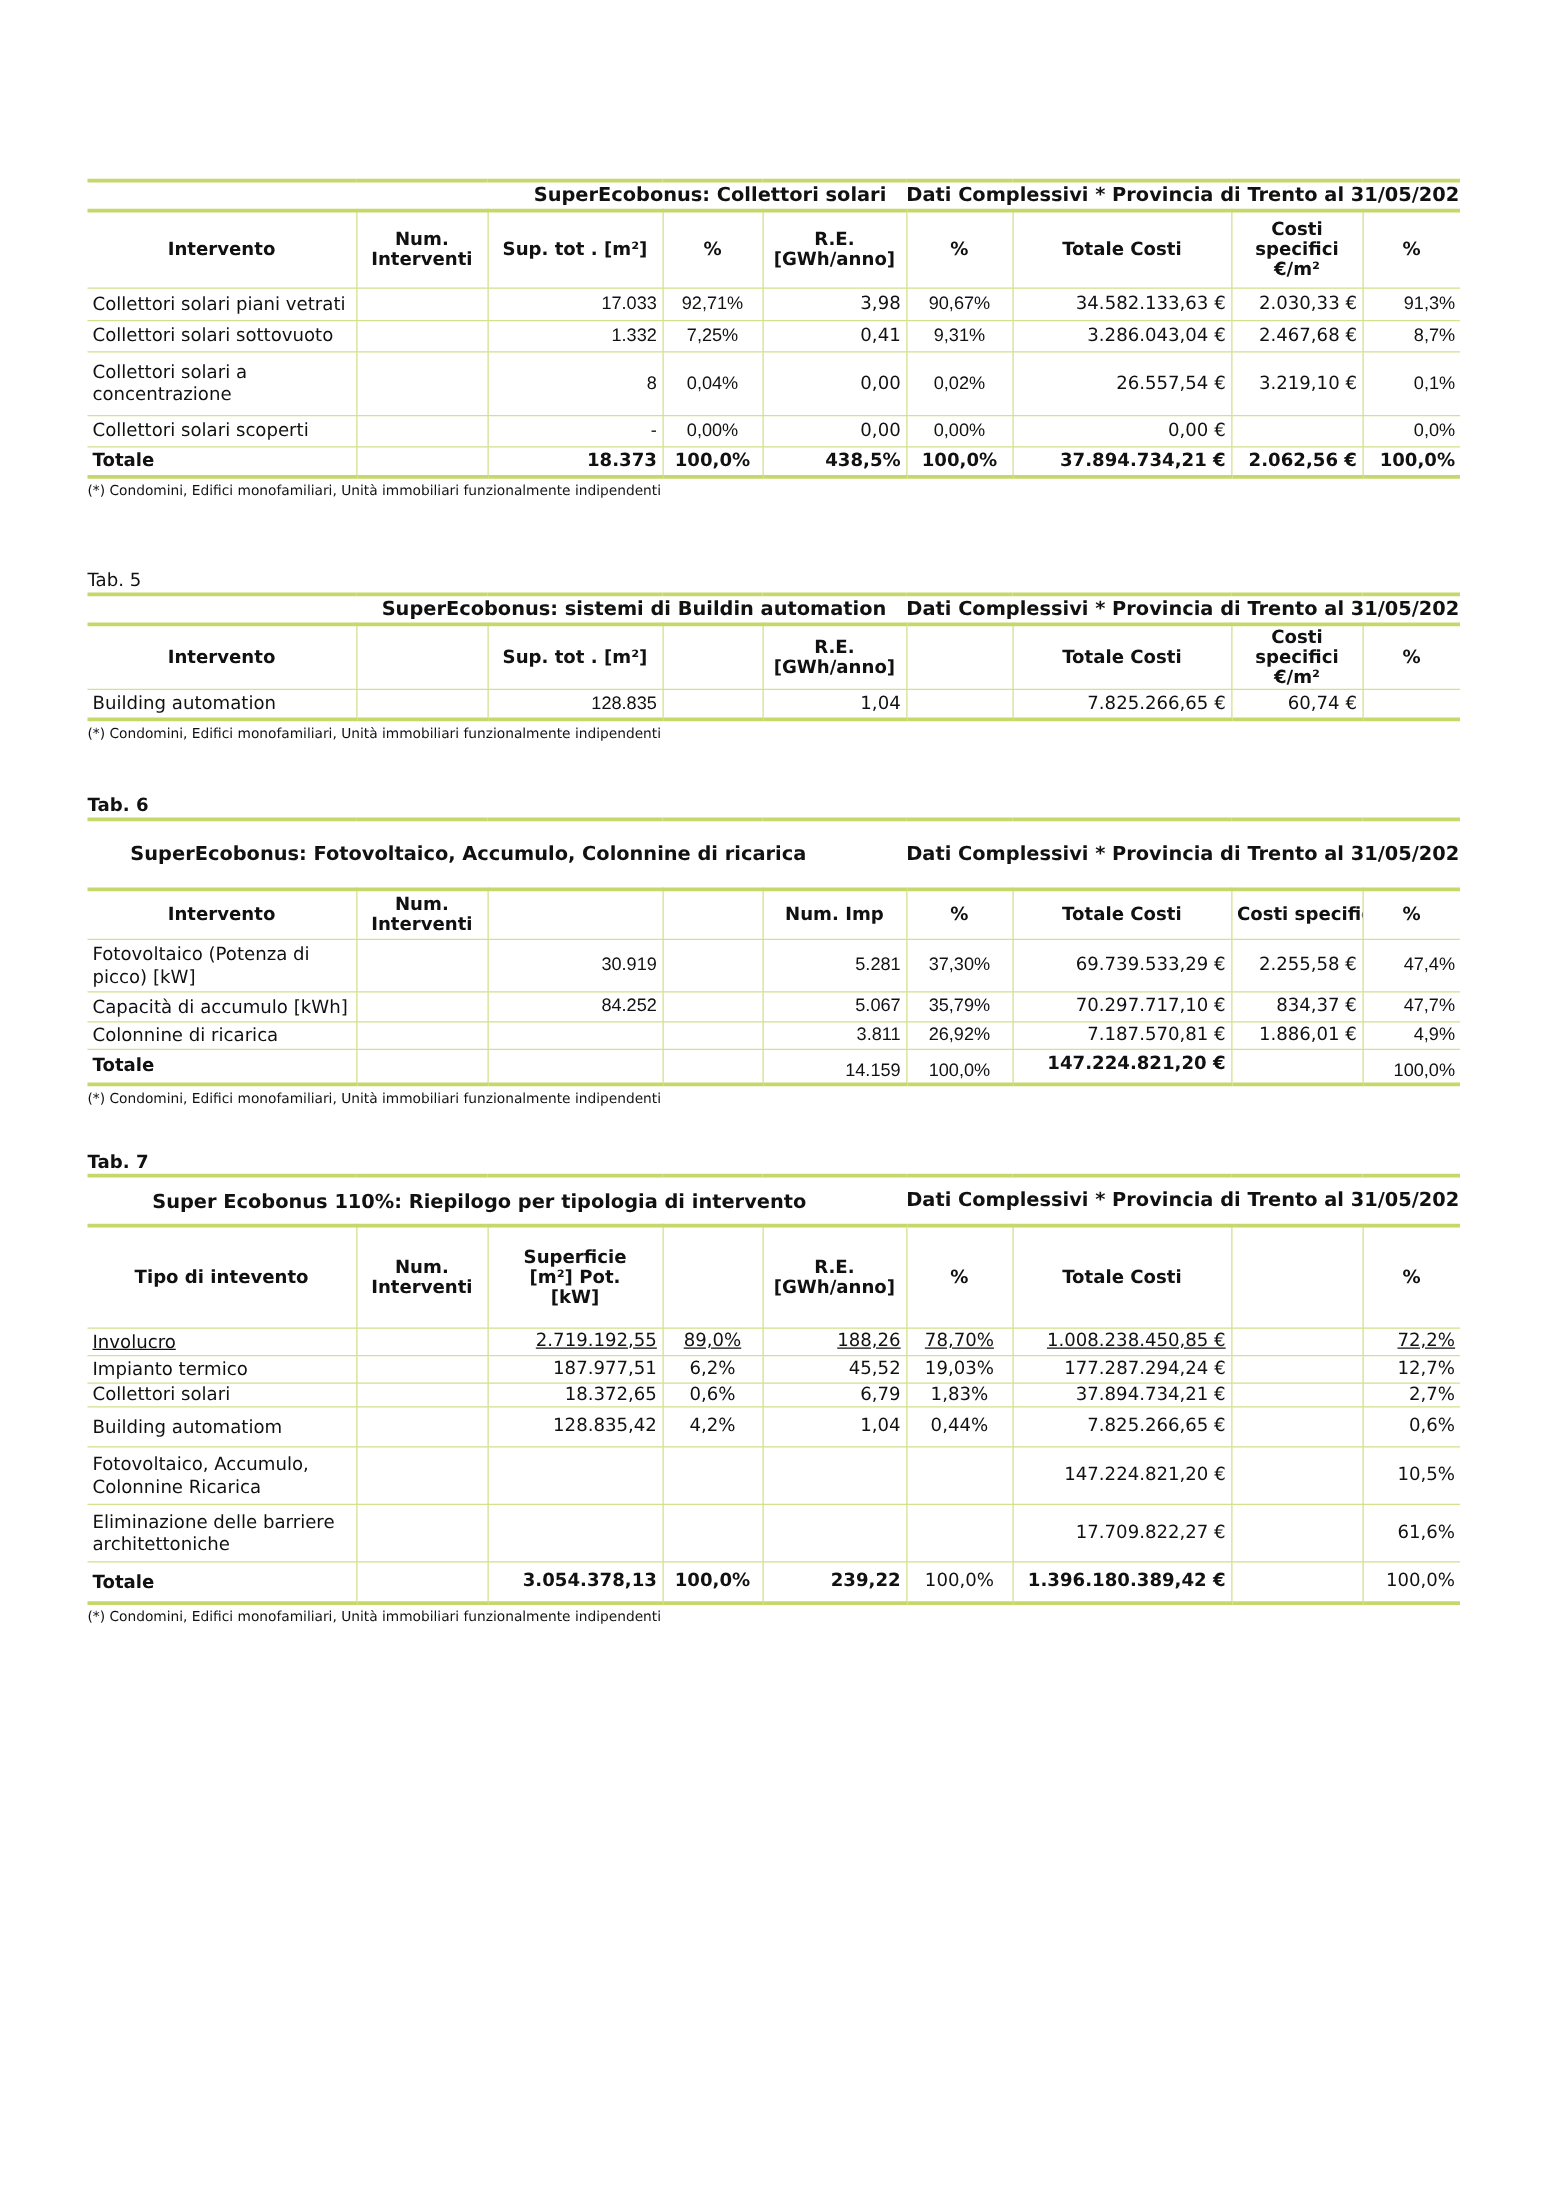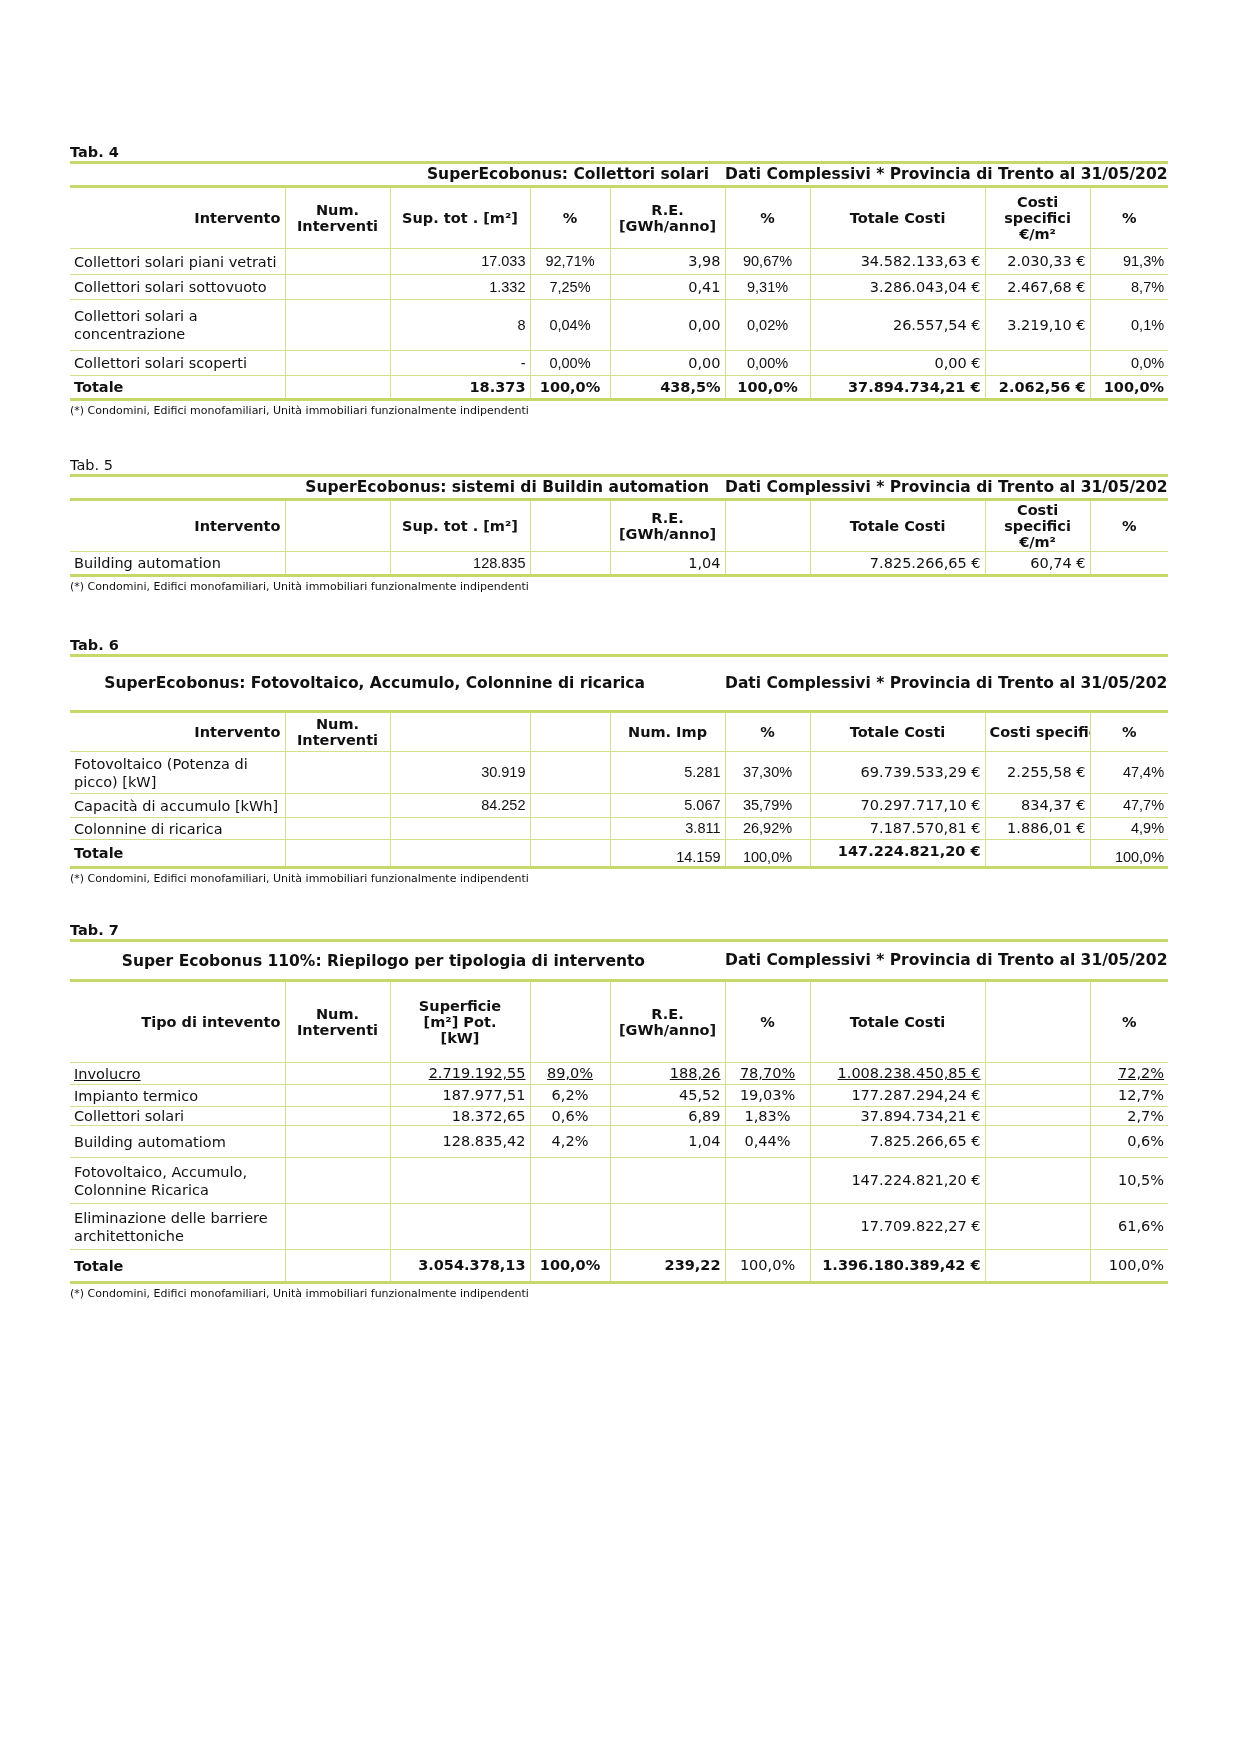--- a/index.html
+++ b/index.html
@@ -10,36 +10,35 @@
   .tab-label.light { font-weight:normal; }
   table { border-collapse:collapse; width:1098px; table-layout:fixed; }
   col.c0{width:215px} col.c1{width:105px} col.c2{width:140px} col.c3{width:80px}
   col.c4{width:115px} col.c5{width:85px} col.c6{width:175px} col.c7{width:105px} col.c8{width:78px}
   td, th { border-left:1.5px solid #d4e08a; border-right:1.5px solid #d4e08a; padding:0 4px; font-size:14.5px; vertical-align:middle; overflow:hidden; white-space:nowrap; }
   td:first-child, th:first-child { border-left:none; }
   td:last-child, th:last-child { border-right:none; }
   tr.title-row td { border-left:none; border-right:none; border-top:3px solid #c7d86a; border-bottom:3px solid #c7d86a; font-weight:bold; font-size:15.5px; padding:0 16px 0 0; }
   tr.title-row td.right { text-align:center; }
   th { font-weight:bold; text-align:center; line-height:16px; border-bottom:1.5px solid #d4e08a; }
-  th.left { text-align:right; }
+  th.left { text-align:center; }
   td { border-bottom:1.5px solid #d4e08a; text-align:right; line-height:17px; }
   td.left { text-align:left; white-space:normal; line-height:18px; }
   td.pc { text-align:center; }
   tr.total td { font-weight:bold; border-bottom:3px solid #c7d86a; }
   tr.total td.norm { font-weight:normal; }
   .num { font-family:"Liberation Sans",sans-serif; font-size:14.5px; }
   .footnote { font-size:11px; margin-top:3px; height:14px; line-height:14px; }
 </style>
 </head>
 <body>
 
 <div class="page">
 
   <div class="block" style="top:143px;">
-    <div class="tab-label">Tab. 4</div>
     <table>
       <colgroup>
           <col class="c0">
           <col class="c1">
           <col class="c2">
           <col class="c3">
           <col class="c4">
           <col class="c5">
           <col class="c6">
           <col class="c7">
@@ -296,21 +295,21 @@
         <td class="pc">19,03%</td>
         <td>177.287.294,24 €</td>
         <td></td>
         <td>12,7%</td>
       </tr>
       <tr style="height:17px;">
         <td class="left">Collettori solari</td>
         <td></td>
         <td>18.372,65</td>
         <td class="pc">0,6%</td>
-        <td>6,89</td>
+        <td>6,79</td>
         <td class="pc">1,83%</td>
         <td>37.894.734,21 €</td>
         <td></td>
         <td>2,7%</td>
       </tr>
       <tr style="height:32px;">
         <td class="left">Building automatiom</td>
         <td></td>
         <td>128.835,42</td>
         <td class="pc">4,2%</td>

